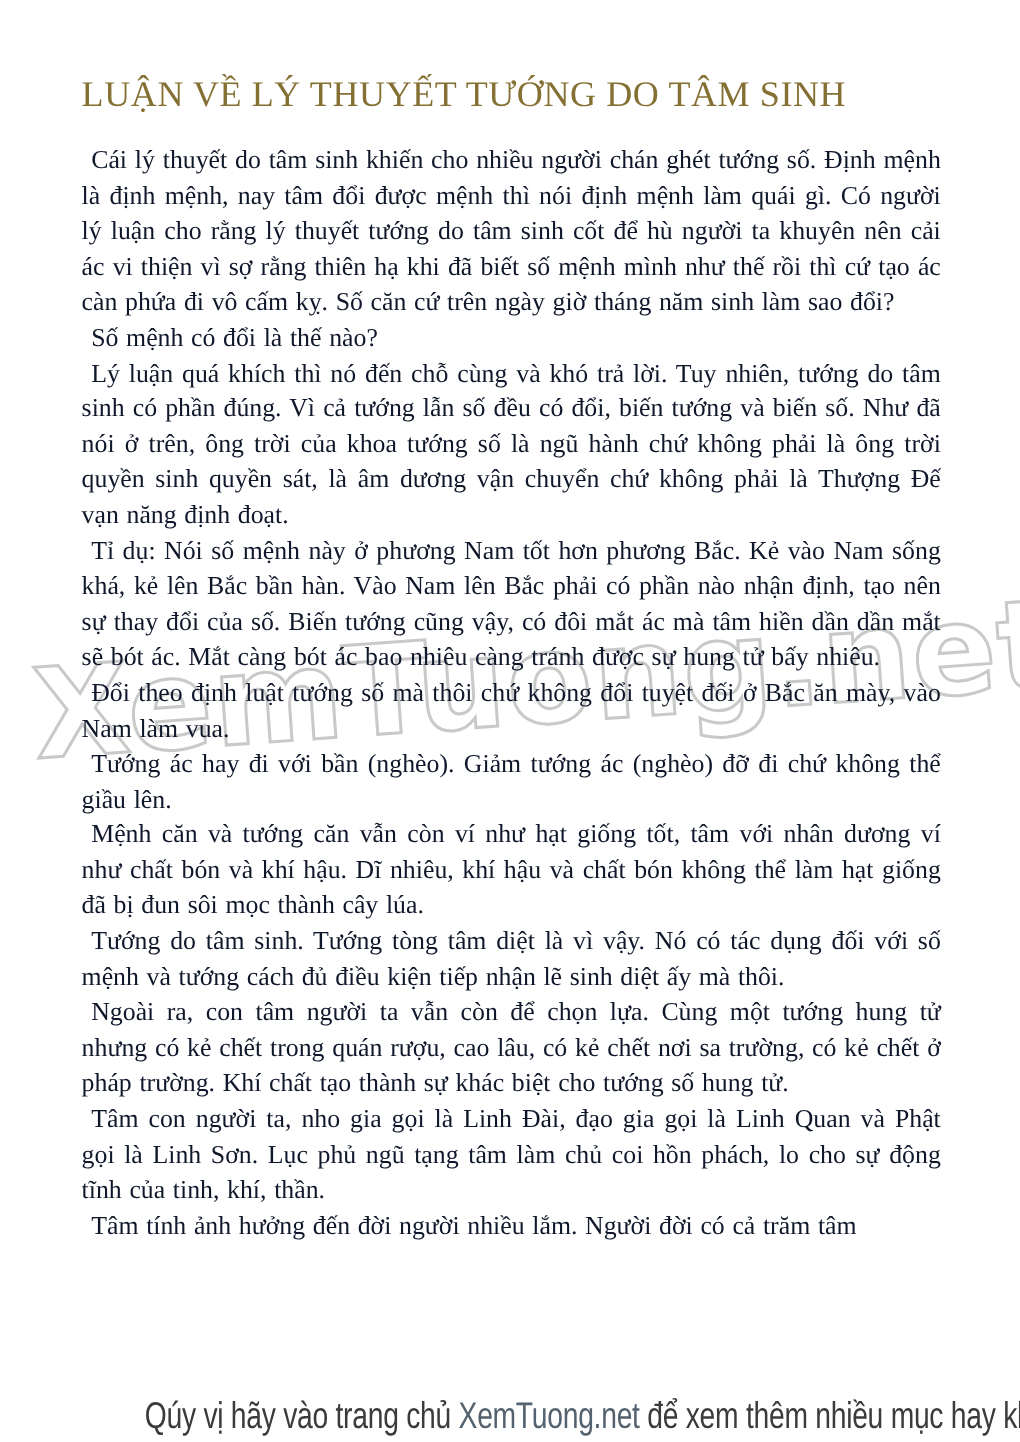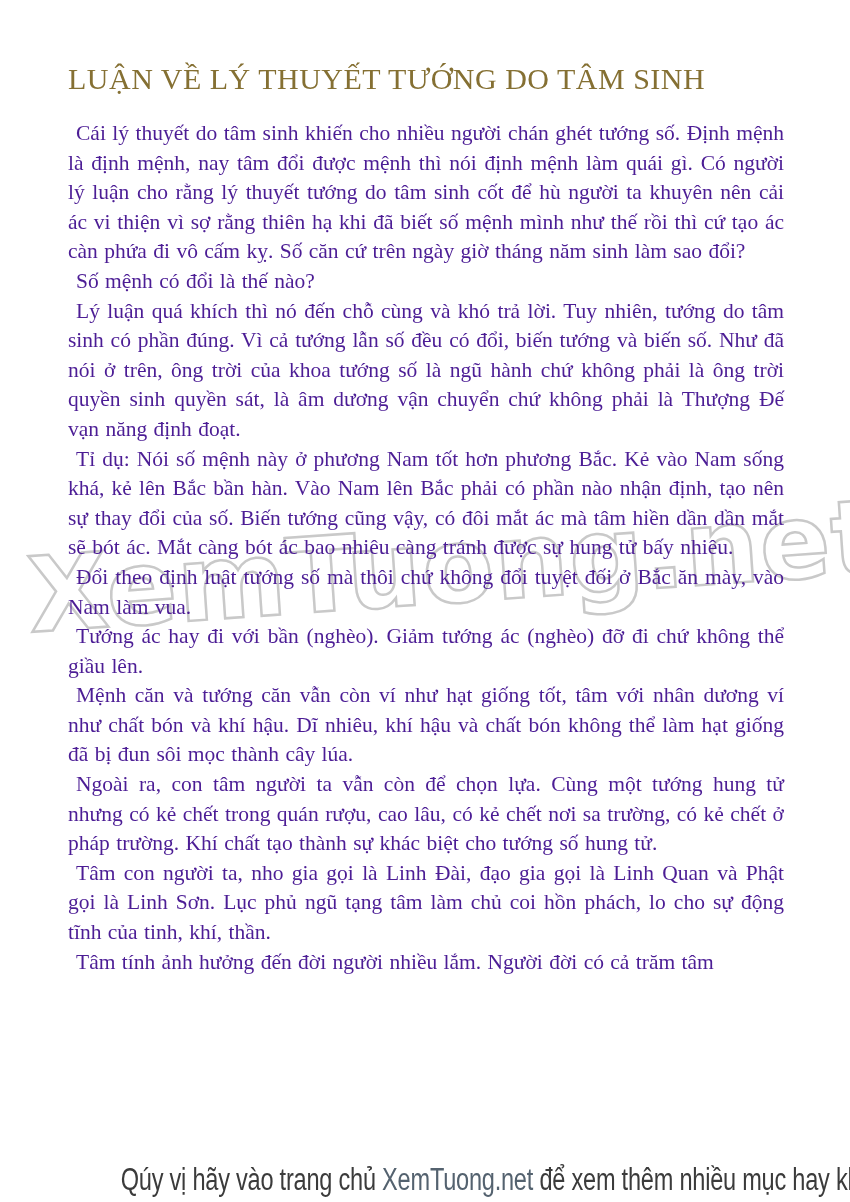--- a/index.html
+++ b/index.html
@@ -44,21 +44,21 @@
     letter-spacing: 0.5px;
     color: #857033;
     font-family: "Liberation Serif", serif;
   }
   .content p {
     margin: 0;
     text-align: justify;
     text-indent: 8px;
     font-size: 21.5px;
     line-height: 29.6px;
-    color: #4c1d95;
+    color: #0f172a;
     word-spacing: 1px;
   }
   .footer {
     position: absolute;
     left: 0;
     bottom: 4px;
     width: 850px;
     z-index: 1;
     text-align: center;
     color: #3b3b3b;
@@ -84,20 +84,21 @@
   <div class="content">
     <h1 class="title">LUẬN VỀ LÝ THUYẾT TƯỚNG DO TÂM SINH</h1>
 
     <p>Cái lý thuyết do tâm sinh khiến cho nhiều người chán ghét tướng số. Định mệnh là định mệnh, nay tâm đổi được mệnh thì nói định mệnh làm quái gì. Có người lý luận cho rằng lý thuyết tướng do tâm sinh cốt để hù người ta khuyên nên cải ác vi thiện vì sợ rằng thiên hạ khi đã biết số mệnh mình như thế rồi thì cứ tạo ác càn phứa đi vô cấm kỵ. Số căn cứ trên ngày giờ tháng năm sinh làm sao đổi?</p>
     <p>Số mệnh có đổi là thế nào?</p>
     <p>Lý luận quá khích thì nó đến chỗ cùng và khó trả lời. Tuy nhiên, tướng do tâm sinh có phần đúng. Vì cả tướng lẫn số đều có đổi, biến tướng và biến số. Như đã nói ở trên, ông trời của khoa tướng số là ngũ hành chứ không phải là ông trời quyền sinh quyền sát, là âm dương vận chuyển chứ không phải là Thượng Đế vạn năng định đoạt.</p>
     <p>Tỉ dụ: Nói số mệnh này ở phương Nam tốt hơn phương Bắc. Kẻ vào Nam sống khá, kẻ lên Bắc bần hàn. Vào Nam lên Bắc phải có phần nào nhận định, tạo nên sự thay đổi của số. Biến tướng cũng vậy, có đôi mắt ác mà tâm hiền dần dần mắt sẽ bót ác. Mắt càng bót ác bao nhiêu càng tránh được sự hung tử bấy nhiêu.</p>
     <p>Đổi theo định luật tướng số mà thôi chứ không đổi tuyệt đối ở Bắc ăn mày, vào Nam làm vua.</p>
     <p>Tướng ác hay đi với bần (nghèo). Giảm tướng ác (nghèo) đỡ đi chứ không thể giầu lên.</p>
     <p>Mệnh căn và tướng căn vẫn còn ví như hạt giống tốt, tâm với nhân dương ví như chất bón và khí hậu. Dĩ nhiêu, khí hậu và chất bón không thể làm hạt giống đã bị đun sôi mọc thành cây lúa.</p>
+    <p>Tướng do tâm sinh. Tướng tòng tâm diệt là vì vậy. Nó có tác dụng đối với số mệnh và tướng cách đủ điều kiện tiếp nhận lẽ sinh diệt ấy mà thôi.</p>
     <p>Ngoài ra, con tâm người ta vẫn còn để chọn lựa. Cùng một tướng hung tử nhưng có kẻ chết trong quán rượu, cao lâu, có kẻ chết nơi sa trường, có kẻ chết ở pháp trường. Khí chất tạo thành sự khác biệt cho tướng số hung tử.</p>
     <p>Tâm con người ta, nho gia gọi là Linh Đài, đạo gia gọi là Linh Quan và Phật gọi là Linh Sơn. Lục phủ ngũ tạng tâm làm chủ coi hồn phách, lo cho sự động tĩnh của tinh, khí, thần.</p>
     <p>Tâm tính ảnh hưởng đến đời người nhiều lắm. Người đời có cả trăm tâm</p>
   </div>
 
   <div class="footer">
     <span class="footer-inner">
       <span>Qúy vị hãy vào trang chủ </span><span class="footer-brand">XemTuong.net</span><span> để xem thêm nhiều mục hay khác</span>
     </span>
   </div>

